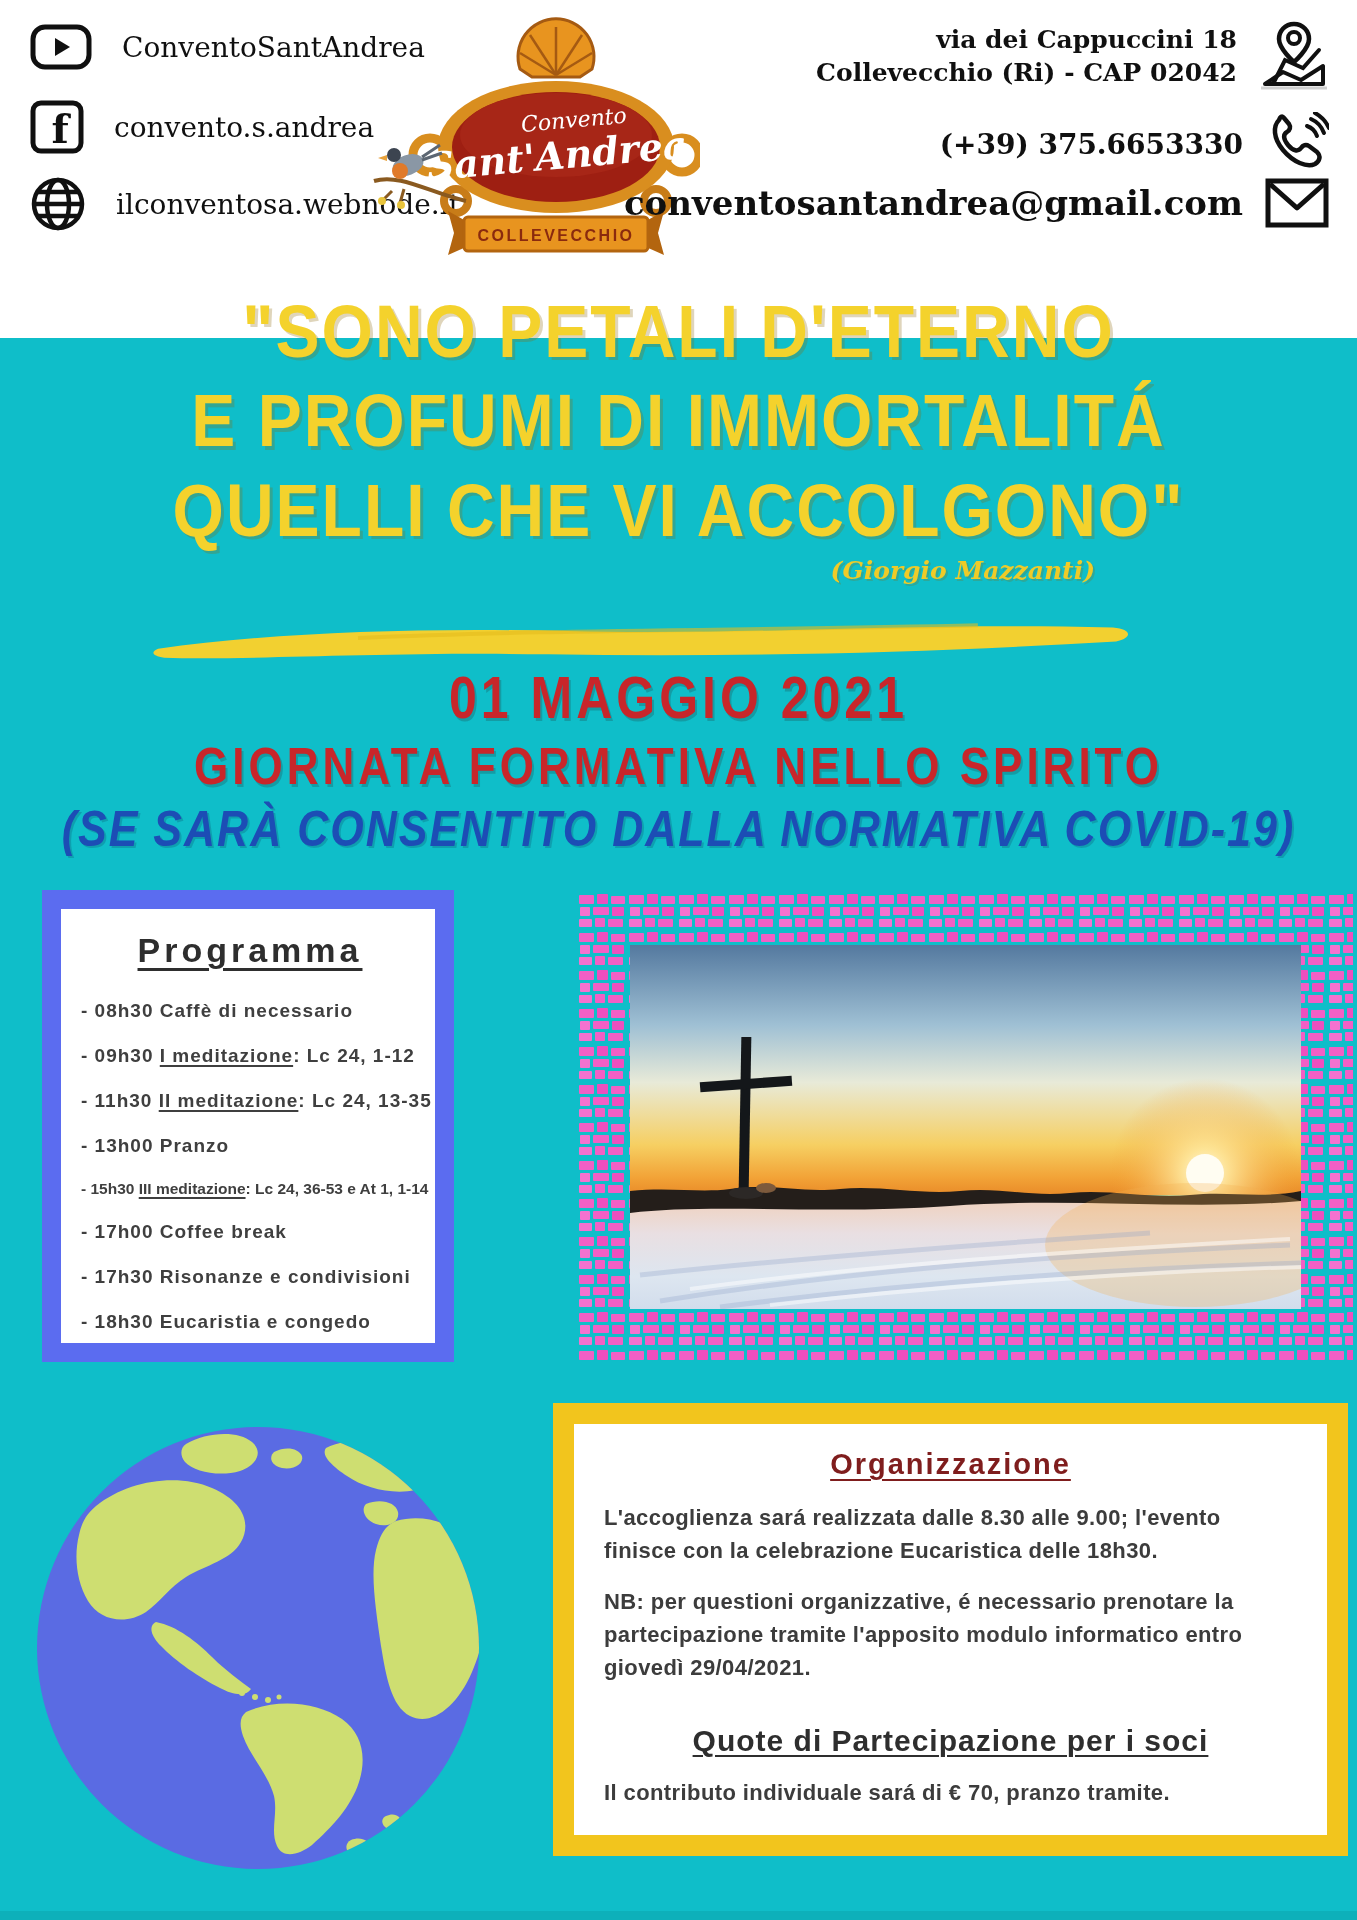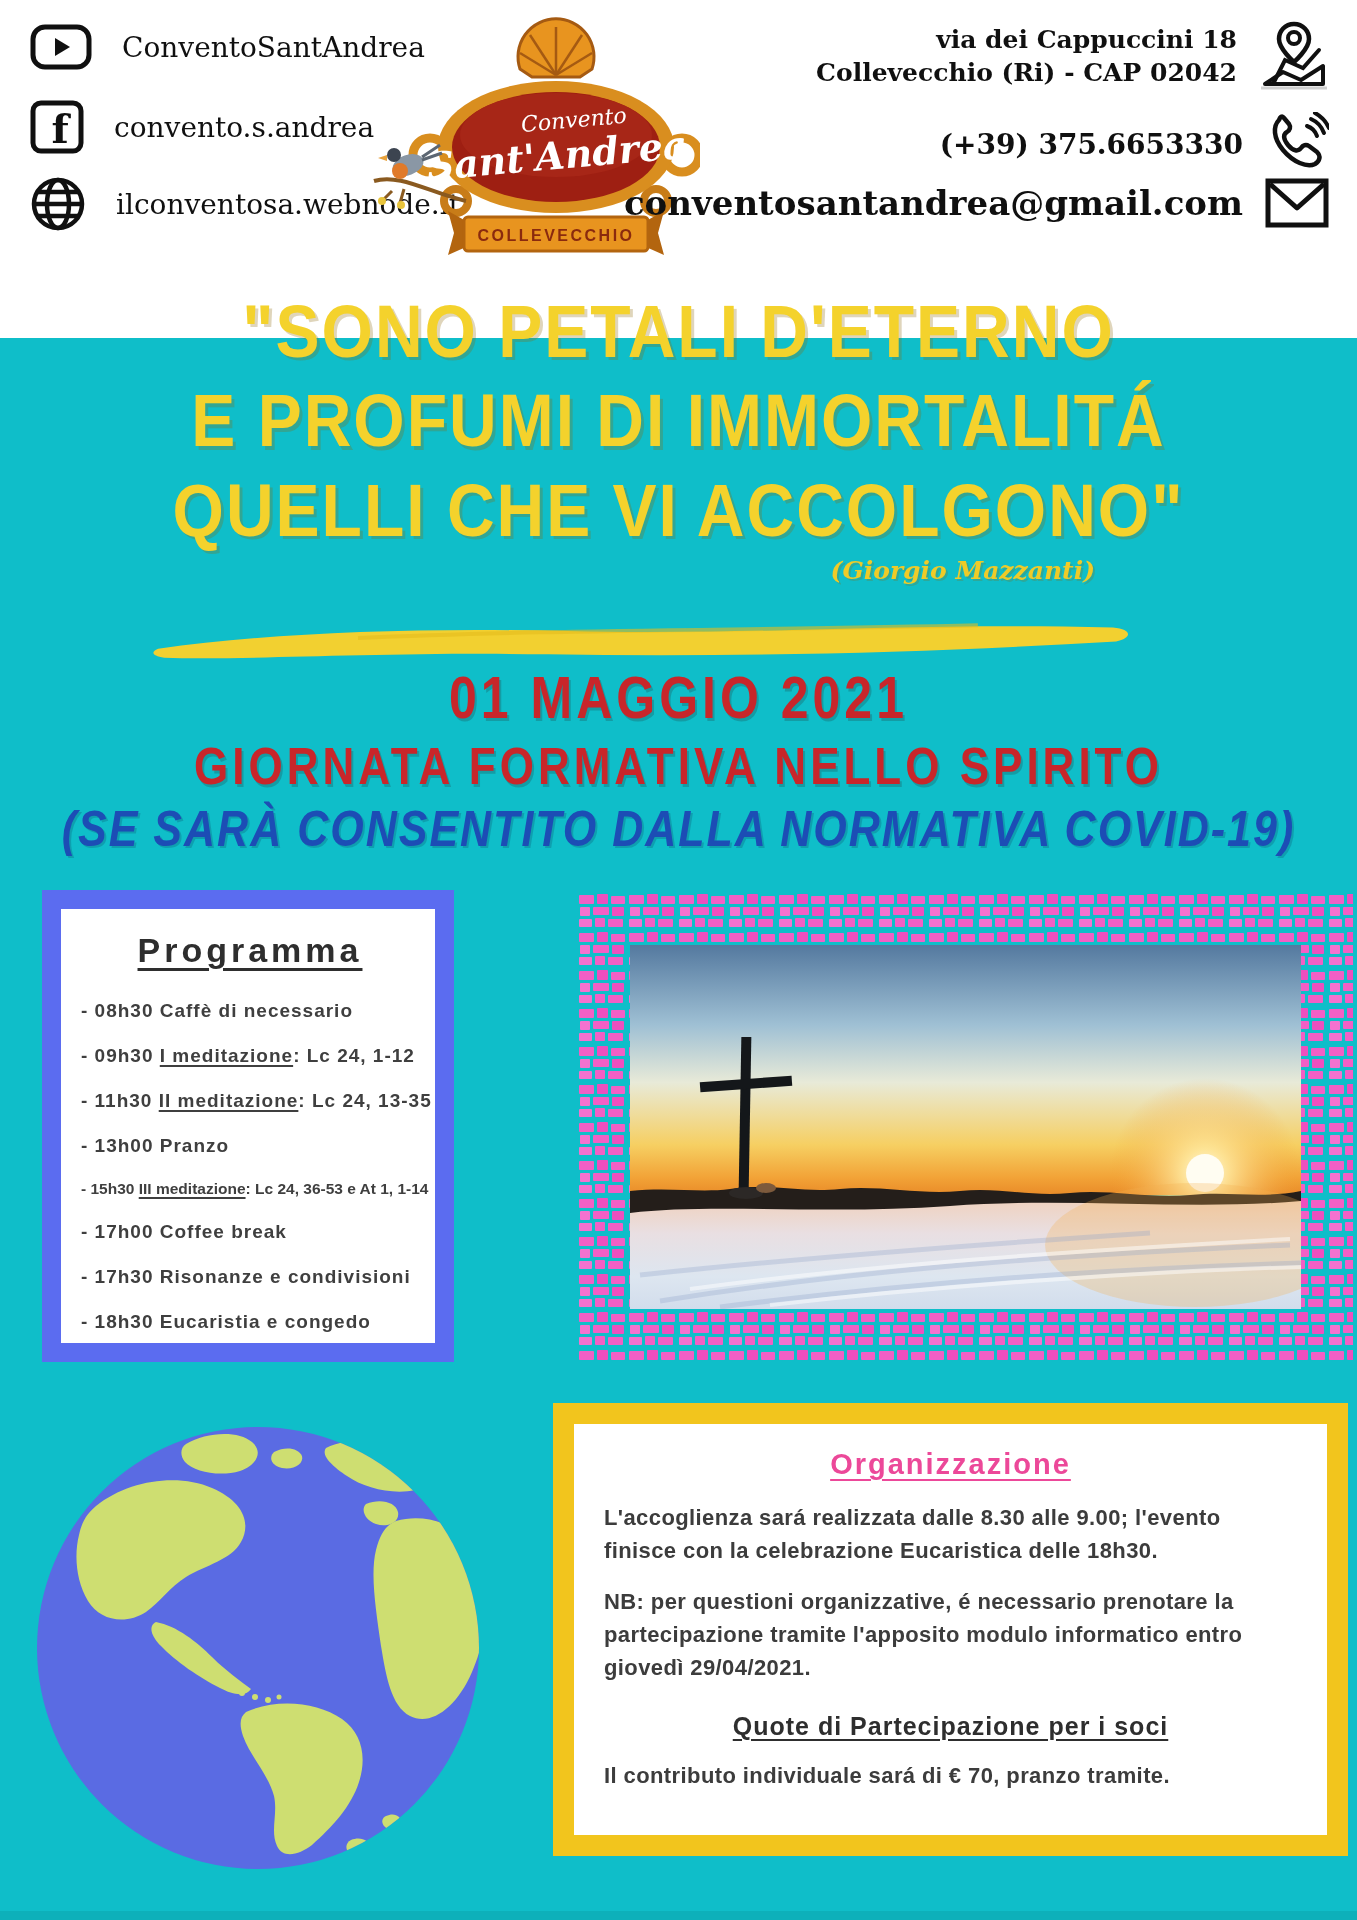--- a/index.html
+++ b/index.html
@@ -39,25 +39,25 @@
              margin-bottom:23px;white-space:nowrap;}
   .prog-item.small{font-size:15.5px;letter-spacing:0;}
   .u{text-decoration:underline;text-underline-offset:3px;text-decoration-thickness:2px;}
   
   .photo-frame{position:absolute;left:578px;top:893px;width:775px;height:468px;}
   
   .globe{position:absolute;left:36px;top:1426px;width:445px;height:445px;}
   
   .org{position:absolute;left:553px;top:1403px;width:795px;height:453px;background:#fff;
        border:21px solid #f2c51d;box-sizing:border-box;padding:22px 30px 0;}
-  .org-title{text-align:center;font-size:29px;font-weight:800;letter-spacing:2px;color:#ec4899;
+  .org-title{text-align:center;font-size:29px;font-weight:800;letter-spacing:2px;color:#7f1d1d;
        text-decoration:underline;text-underline-offset:5px;text-decoration-thickness:2px;margin:2px 0 20px;}
   .org p{font-size:22px;font-weight:700;letter-spacing:.4px;line-height:1.5;color:#3c3c3c;margin:0 0 18px;}
-  .org-sub{text-align:center;font-size:25px;font-weight:800;letter-spacing:1px;color:#2e2e2e;
-       text-decoration:underline;text-underline-offset:4px;text-decoration-thickness:2px;margin:28px 0 18px;}
+  .org-sub{text-align:center;font-size:30px;font-weight:800;letter-spacing:1px;color:#2e2e2e;
+       text-decoration:underline;text-underline-offset:4px;text-decoration-thickness:2px;margin:40px 0 18px;}
   .bottom-strip{position:absolute;left:0;bottom:0;width:100%;height:9px;background:rgba(0,0,0,.07);}
 </style>
 </head>
 <body>
 
 <div class="poster">
 
   <div class="header">
 
     <div class="srow" style="top:24px">

